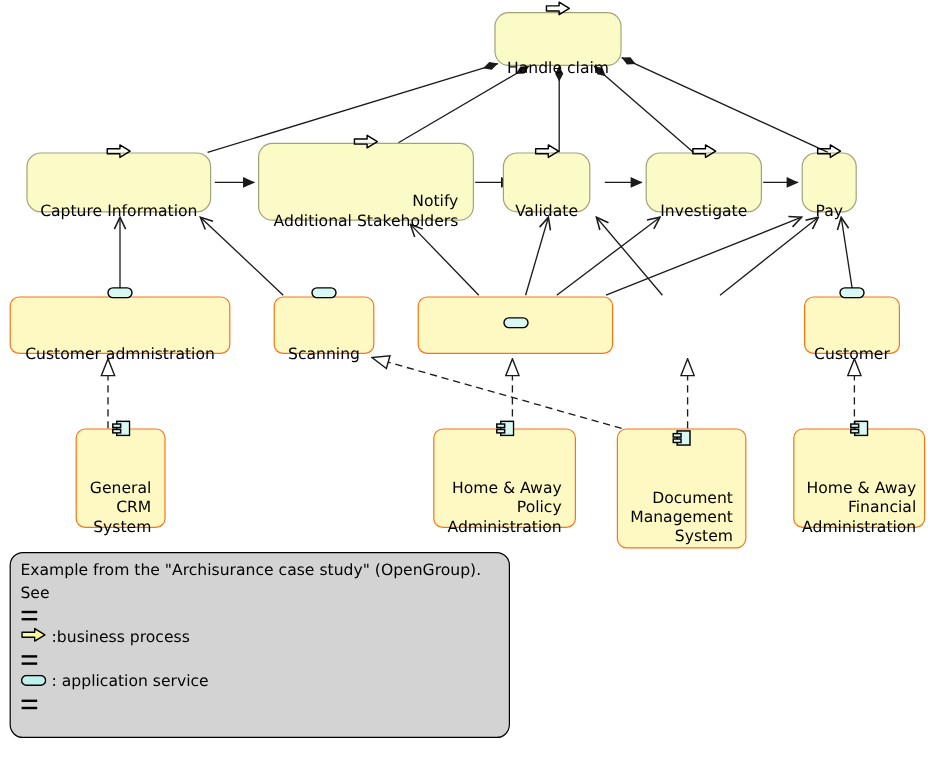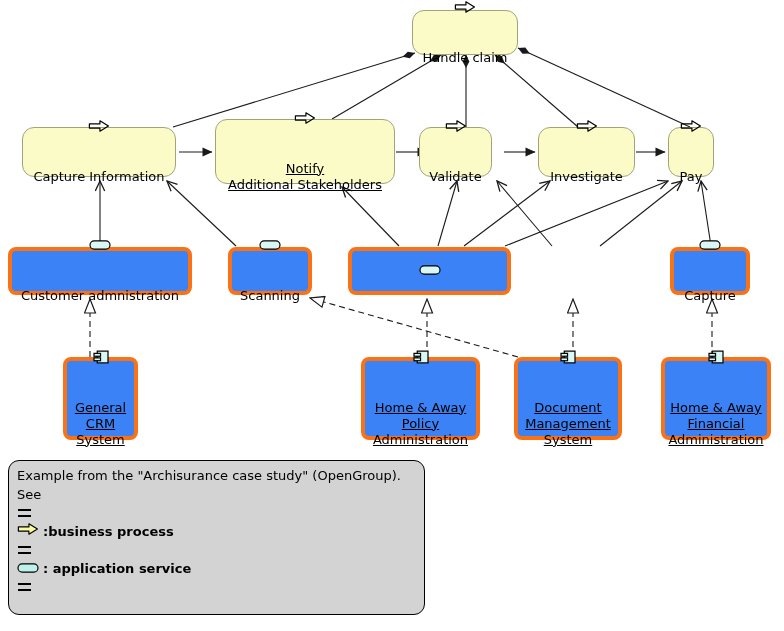--- a/index.html
+++ b/index.html
@@ -10,35 +10,35 @@
     color: #000;
   }
   .canvas { position: absolute; left: 0; top: 0; width: 784px; height: 631px; }
   svg.wires { position: absolute; left: 0; top: 0; z-index: 0; }
   .node {
     position: absolute; z-index: 1;
     display: flex; flex-direction: column; align-items: center; justify-content: center;
     font-size: 13px; line-height: 16px; text-align: center;
   }
   .process { background: #FBFBC8; border: 1px solid #A3A37A; border-radius: 12px; }
-  .app     { background: #3b82f6; border: 4px solid #f97316; border-radius: 8px; }
+  .app     { background: #fef9c3; border: 1px solid #f97316; border-radius: 8px; }
   .node .icon { display: block; height: 15px; margin-bottom: 1px; color: transparent; }
   .app .icon  { color: #D9F8F4; }
   .label { white-space: pre-line; margin-top: 34px; }
-  .label.left { text-align: center; text-decoration: underline; }
+  .label.left { text-align: right; }
   .legend {
     position: absolute; left: 8px; top: 460px; width: 417px; height: 155px; z-index: 1;
     background: #D3D3D3; border: 1px solid #000; border-radius: 11px;
     padding: 5px 8px; font-size: 13px; line-height: 19px;
   }
   .lg-sep {
     width: 13px; height: 8px; margin: 5px 1px;
     border-top: 2.5px solid #000; border-bottom: 2.5px solid #000;
   }
-  .lg-row { display: flex; align-items: center; gap: 4px; margin: 1px 0; height: 19px; font-weight: bold; }
+  .lg-row { display: flex; align-items: center; gap: 4px; margin: 1px 0; height: 19px; }
   .lg-row .icon { display: block; }
   .ic-proc-legend { color: #FBFB9E; }
   .ic-cyan-legend { color: #BDF2EC; }
 </style>
 </head>
 <body>
 
 <div class="canvas">
 
   <svg class="wires" width="784" height="631" viewBox="0 0 784 631">
@@ -165,42 +165,42 @@
     <span class="icon"><svg width="22" height="10" viewBox="0 0 24 11">
           <use href="#ic-serv"></use>
         </svg></span>
   </div>
 
 
   <div class="node app" style="left:670px;top:247px;width:80px;height:48px">
     <span class="icon"><svg width="22" height="10" viewBox="0 0 24 11">
           <use href="#ic-serv"></use>
         </svg></span>
-    <span class="label">Capture</span>
+    <span class="label">Customer</span>
   </div>
 
   <div class="node app" style="left:63px;top:357px;width:75px;height:83px">
     <span class="icon"><svg width="16" height="14" viewBox="0 0 17 15">
           <use href="#ic-comp"></use>
         </svg></span>
     <span class="label left">General
 CRM
 System</span>
   </div>
 
   <div class="node app" style="left:361px;top:357px;width:119px;height:83px">
     <span class="icon"><svg width="16" height="14" viewBox="0 0 17 15">
           <use href="#ic-comp"></use>
         </svg></span>
     <span class="label left">Home &amp; Away
 Policy
 Administration</span>
   </div>
 
-  <div class="node app" style="left:514px;top:357px;width:108px;height:83px">
+  <div class="node app" style="left:514px;top:357px;width:108px;height:100px">
     <span class="icon"><svg width="16" height="14" viewBox="0 0 17 15">
           <use href="#ic-comp"></use>
         </svg></span>
     <span class="label left">Document
 Management
 System</span>
   </div>
 
   <div class="node app" style="left:661px;top:357px;width:110px;height:83px">
     <span class="icon"><svg width="16" height="14" viewBox="0 0 17 15">

